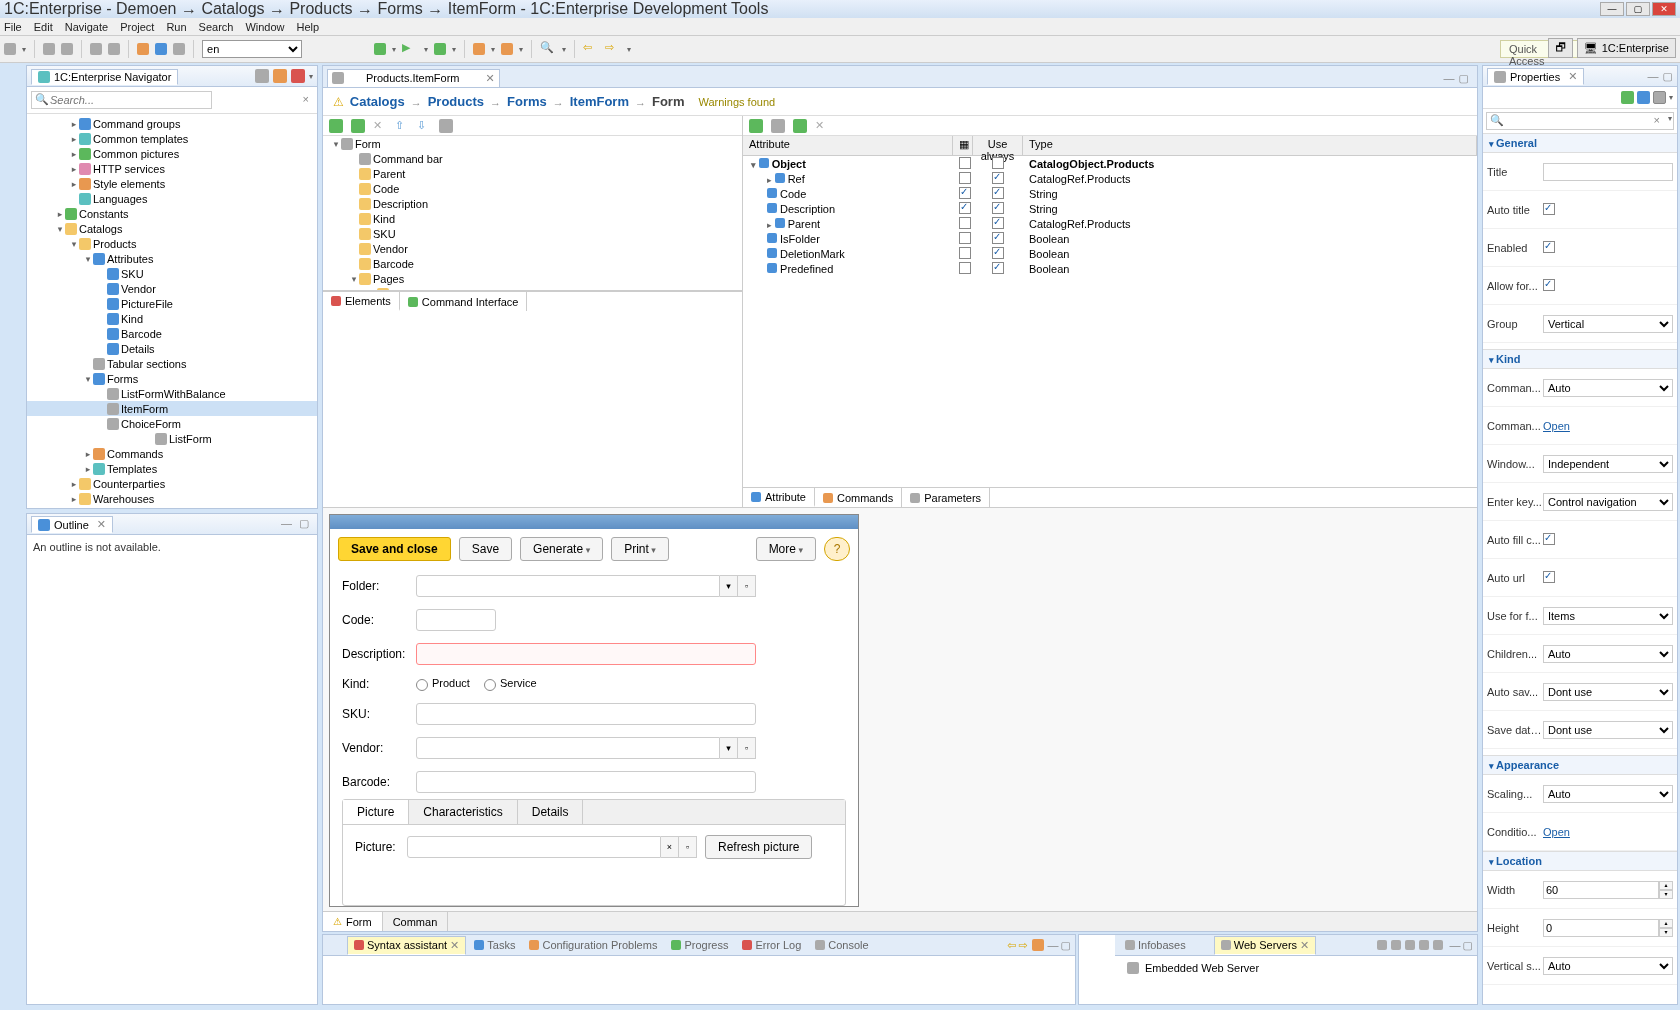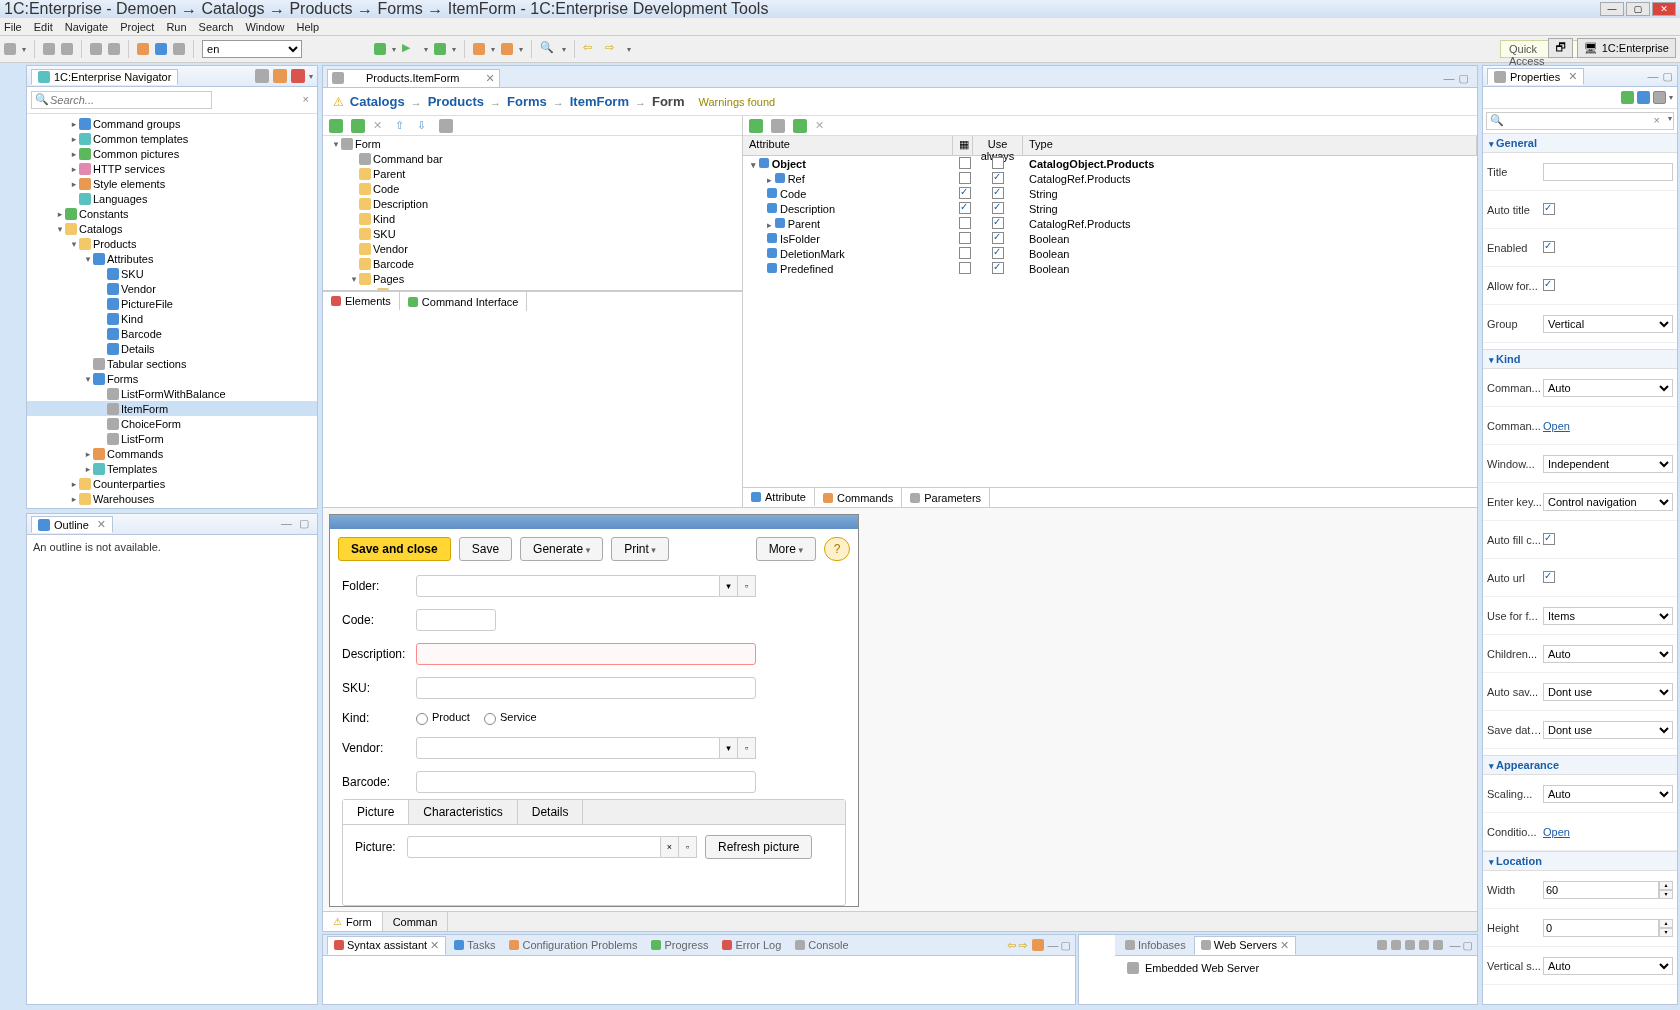--- a/index.html
+++ b/index.html
@@ -89,21 +89,21 @@
 .inner-tabs .itab.active { background: #fff; }
 .inner-tabs .tabbody { padding: 8px 4px; min-height: 80px; }
 .bottom-tabs { height: 20px; display: flex; background: #f0f0f0; border-top: 1px solid #ccc; }
 .bottom-tab { padding: 2px 10px; border-right: 1px solid #ccc; font-size: 11px; display: flex; align-items: center; gap: 4px; }
 .bottom-tab.active { background: #fff; }
 .bottom-panel { height: 75px; display: flex; }
 .bp-left { flex: 1; margin-right: 0; }
 .bp-right { width: 400px; padding-left: 36px; }
 .bp-tabs { display: flex; align-items: center; height: 21px; background: #e2ecf8; border-bottom: 1px solid #b5c6de; padding: 0 4px; gap: 2px; }
 .bp-tab { padding: 2px 6px; color: #666; font-size: 11px; display: flex; align-items: center; gap: 3px; }
-.bp-tab.active { background: #ffffff; border: 1px solid #b5c6de; border-bottom: 1px solid #fff; color: #000; }
+.bp-tab.active { background: #fef9c3; border: 1px solid #b5c6de; border-bottom: 1px solid #fff; color: #000; margin-left: 20px; }
 .right { width: 200px; display: flex; flex-direction: column; }
 .props-toolbar { height: 22px; border-bottom: 1px solid #ddd; display: flex; align-items: center; justify-content: flex-end; padding: 0 4px; gap: 3px; }
 .props-search { padding: 3px; }
 .props-search input { width: 100%; border: 1px solid #ccc; padding: 2px 4px; height: 18px; }
 .props-body { flex: 1; overflow-y: auto; overflow-x: hidden; }
 .prop-section { background: #f0f5fc; border-top: 1px solid #ddd; border-bottom: 1px solid #ddd; padding: 3px 6px; font-weight: bold; color: #1a5ea8; font-size: 11px; }
 .prop-section::before { content: "▾ "; font-size: 9px; }
 .prop-row { display: flex; align-items: center; height: 38px; padding: 0 4px; border-bottom: 1px solid #f0f0f0; }
 .prop-row .plbl { width: 56px; font-size: 11px; color: #333; white-space: nowrap; overflow: hidden; text-overflow: ellipsis; }
 .prop-row .pval { flex: 1; }
@@ -310,21 +310,21 @@
           <div class="tree-item selected" style="padding-left: 70px;">
             <span class="tree-toggle"></span>
             <span class="tree-icon icon-sq icon-gray"></span>
             <span>ItemForm</span>
           </div>
           <div class="tree-item" style="padding-left: 70px;">
             <span class="tree-toggle"></span>
             <span class="tree-icon icon-sq icon-gray"></span>
             <span>ChoiceForm</span>
           </div>
-          <div class="tree-item" style="padding-left: 70px;">
+          <div class="tree-item" style="padding-left: 70px; margin-left: 48px;">
             <span class="tree-toggle"></span>
             <span class="tree-icon icon-sq icon-gray"></span>
             <span>ListForm</span>
           </div>
           <div class="tree-item" style="padding-left: 56px;">
             <span class="tree-toggle">▸</span>
             <span class="tree-icon icon-sq icon-orange"></span>
             <span>Commands</span>
           </div>
           <div class="tree-item" style="padding-left: 56px;">
@@ -566,29 +566,29 @@
           </div>
           <div class="form-row">
             <span class="lbl">Code:</span>
             <input class="form-input short" style="">
           </div>
           <div class="form-row">
             <span class="lbl">Description:</span>
             <input class="form-input red" style="">
           </div>
           <div class="form-row">
-            <span class="lbl">SKU:</span>
-            <input class="form-input" style="">
-          </div>
-          <div class="form-row">
             <span class="lbl">Kind:</span>
             <div class="radio-group">
               <label><span class="radio"></span><span>Product</span></label>
               <label><span class="radio"></span><span>Service</span></label>
             </div>
+          </div>
+          <div class="form-row">
+            <span class="lbl">SKU:</span>
+            <input class="form-input" style="">
           </div>
           <div class="form-row">
             <span class="lbl">Vendor:</span>
             <div class="form-input-combo">
                 <input style="">
                 <button class="combo-btn">▾</button>
                 <button class="combo-btn">▫</button>
               </div>
           </div>
           <div class="form-row">

